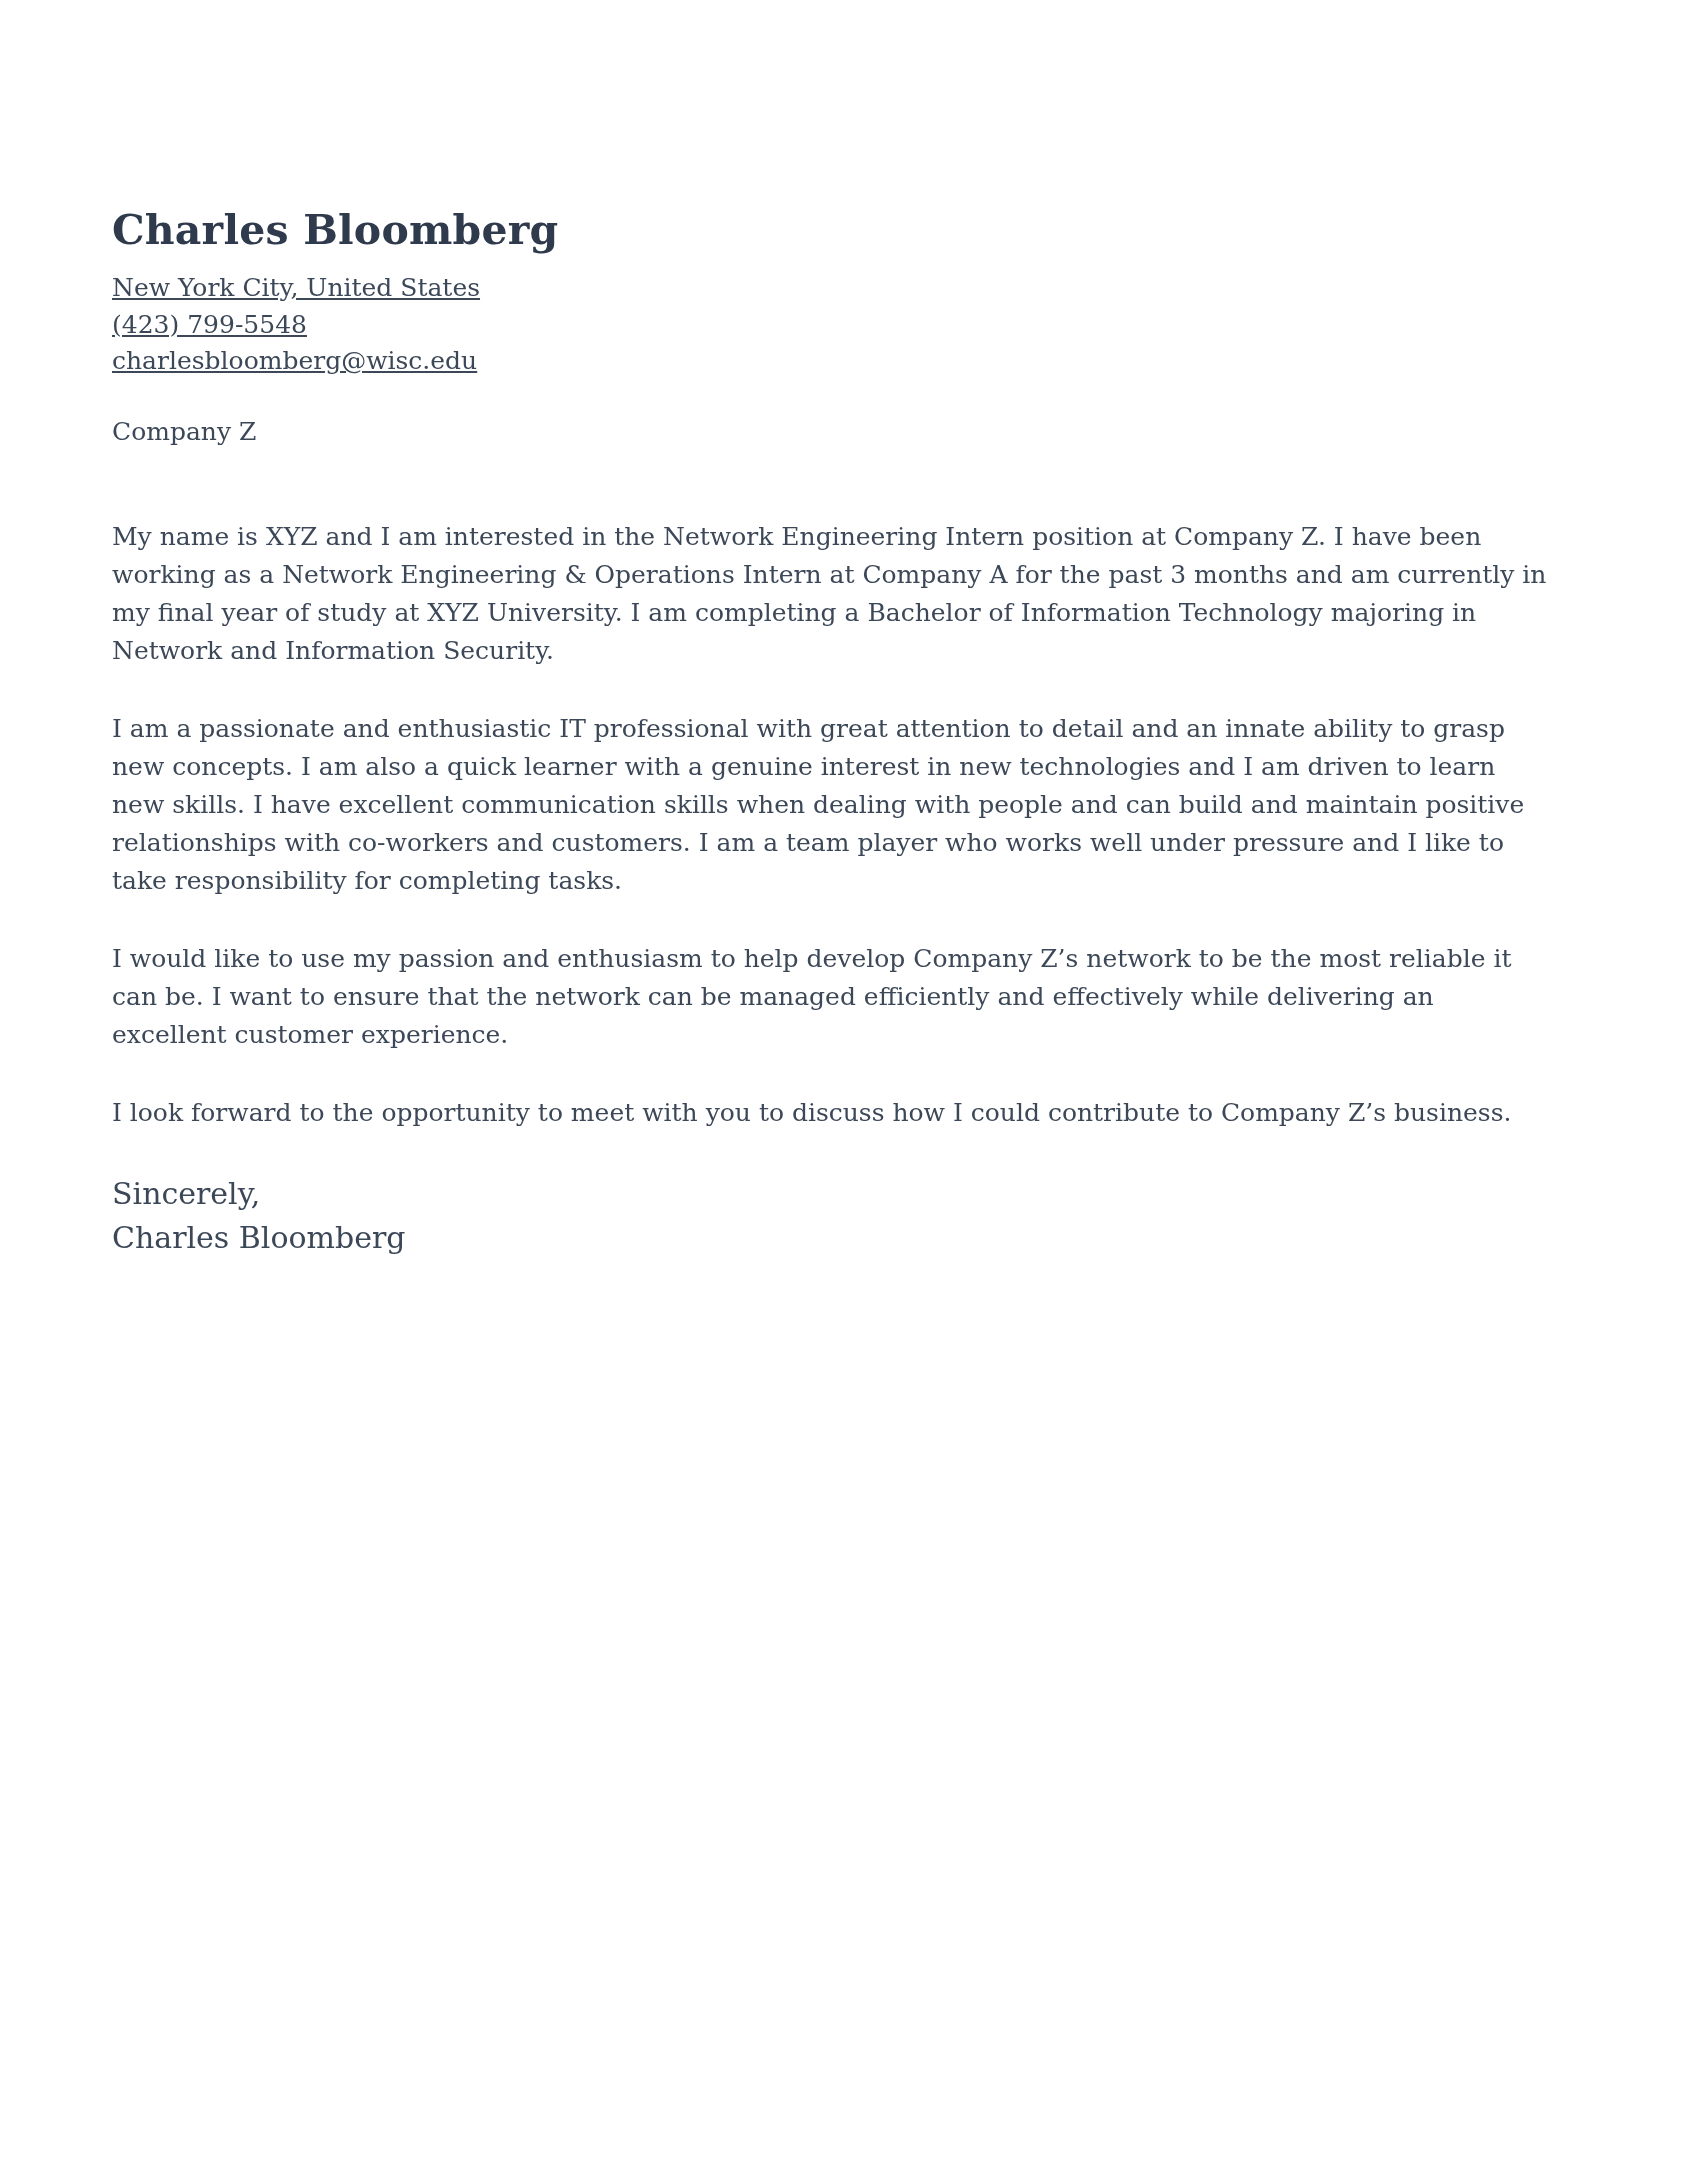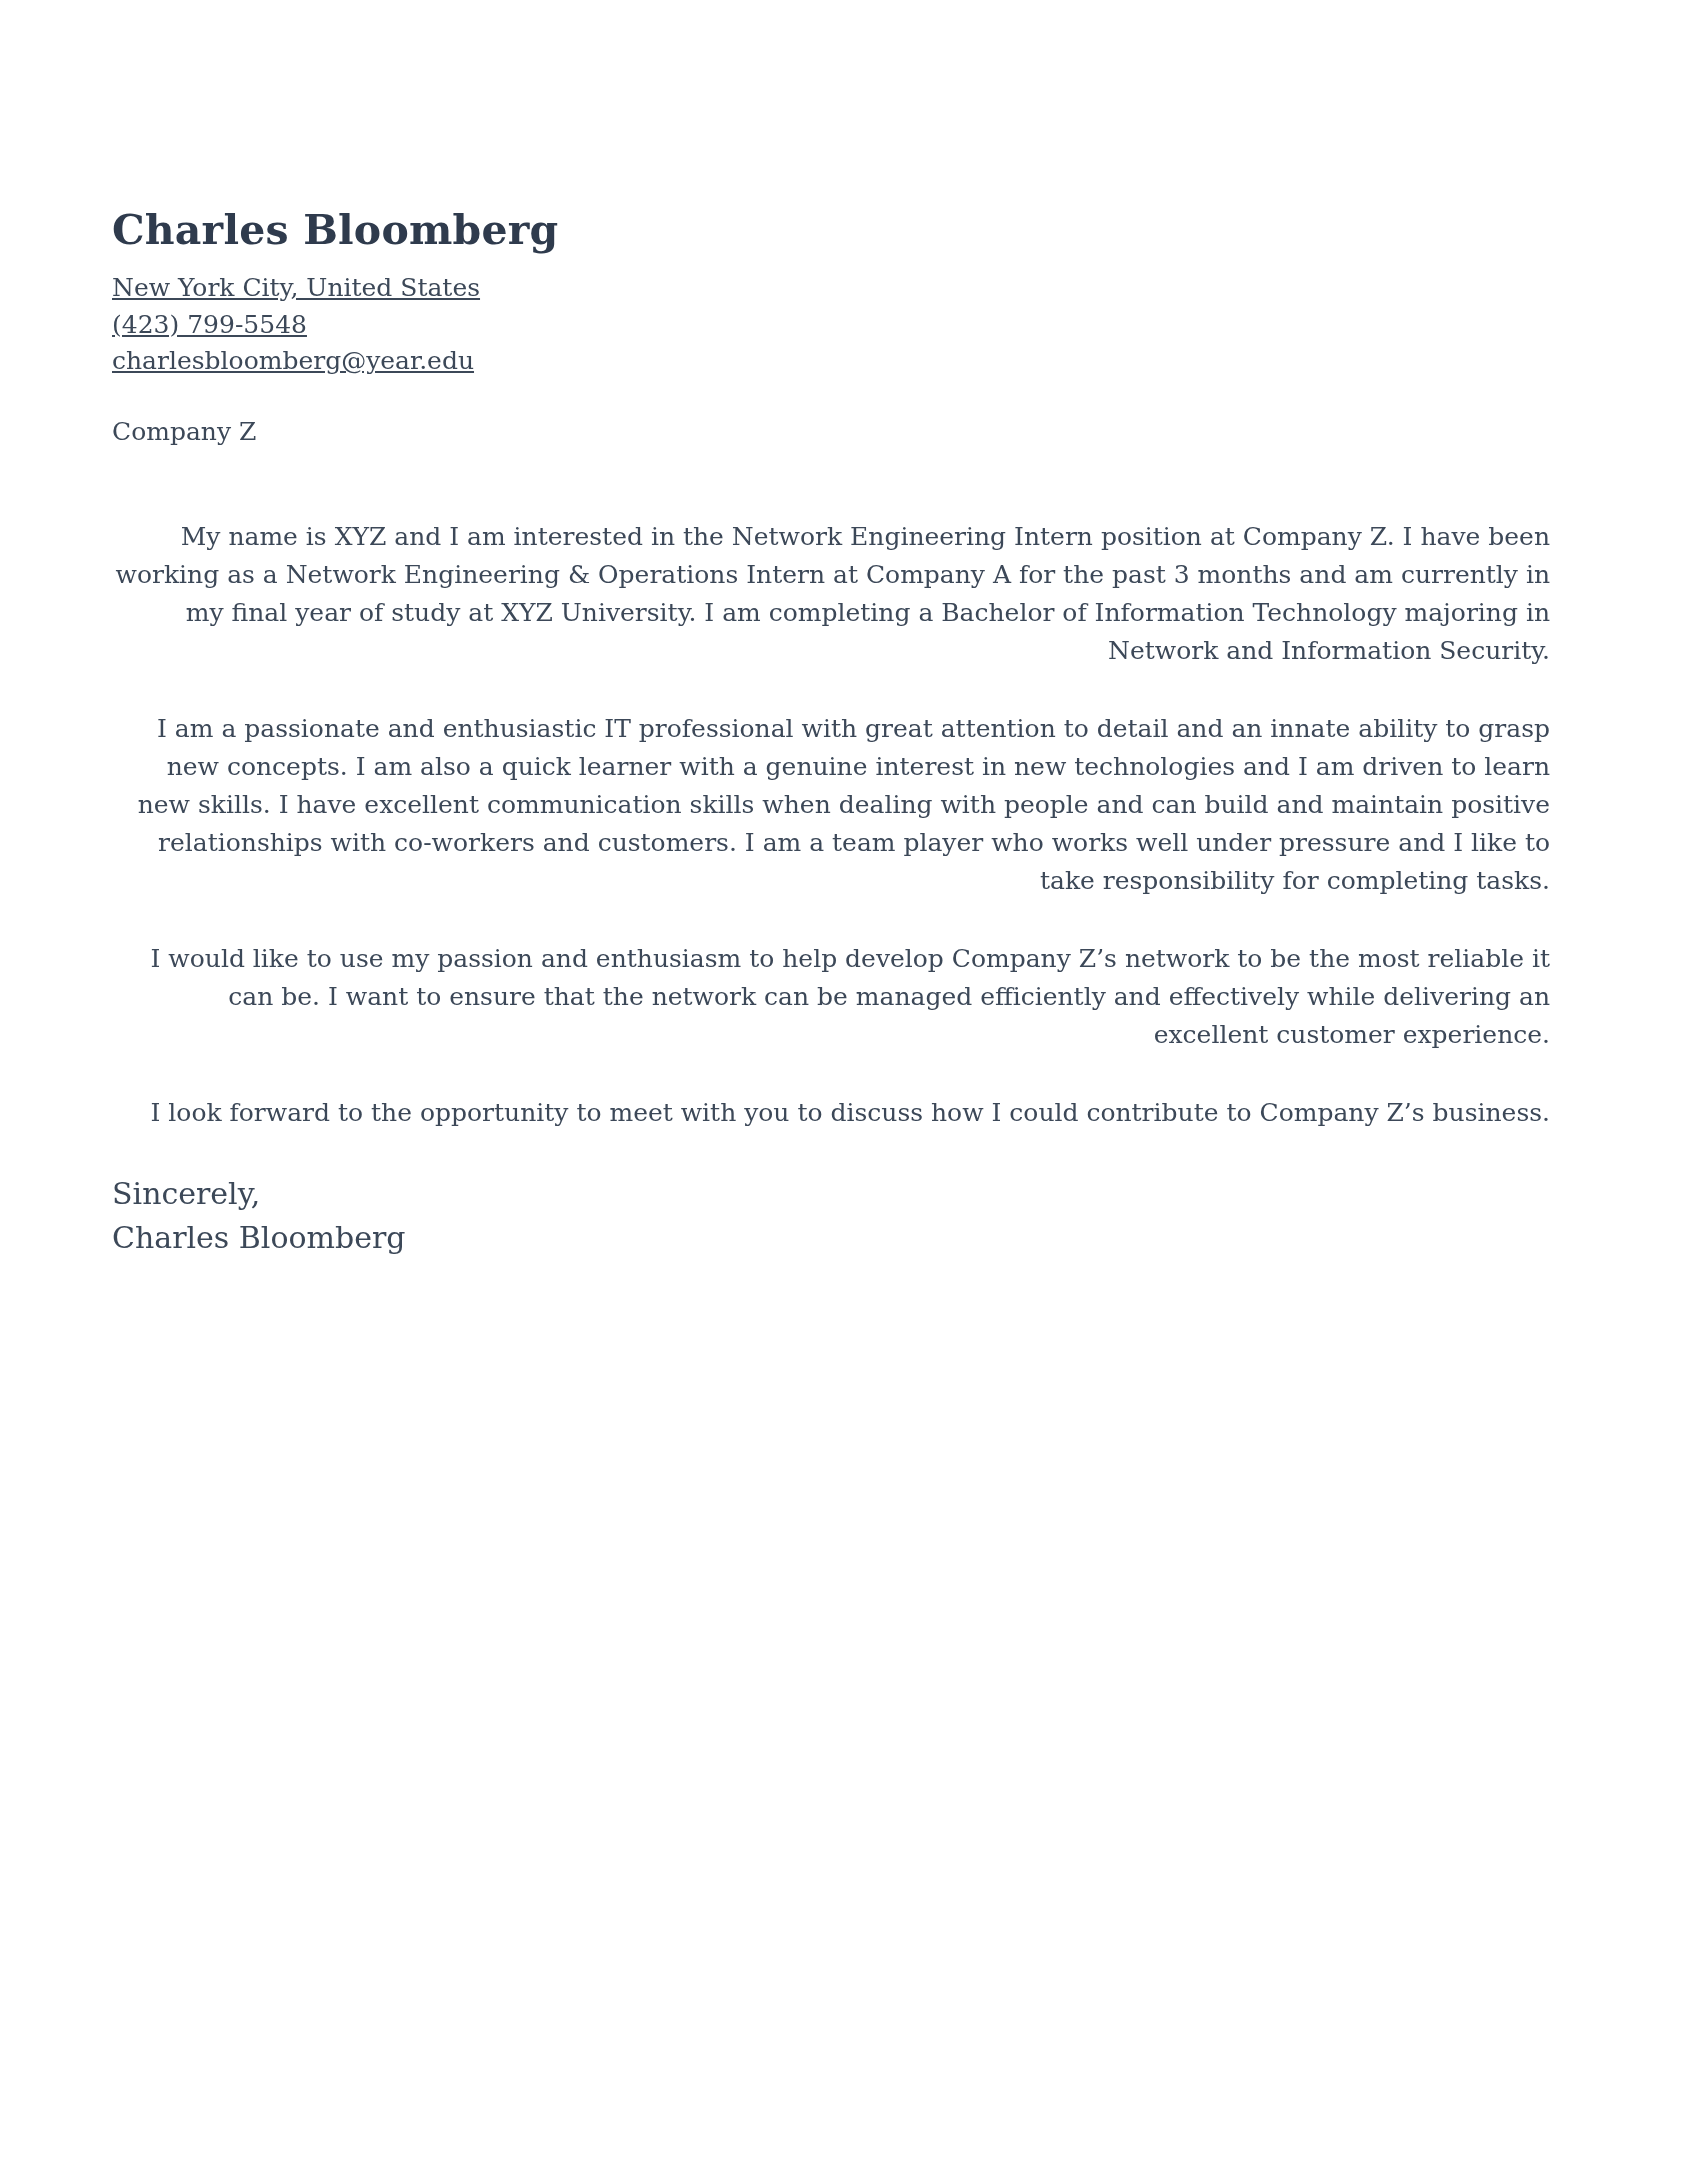--- a/index.html
+++ b/index.html
@@ -67,41 +67,41 @@
     line-height: 1.46;
     color: #3c4858;
   }
 
   .body-paragraph {
     font-size: 25px;
     line-height: 1.52;
     color: #3c4858;
     width: 1438px;
     margin: 0;
-    text-align: right;
+    text-align: left;
   }
 
   .closing-line {
     font-size: 30px;
     line-height: 1.46;
     color: #3c4858;
   }
 </style>
 </head>
 <body>
 
 <div class="page">
   <div class="letter">
 
     <h1 class="name-heading">Charles Bloomberg</h1>
 
     <div class="contact-block">
       <div class="contact-line">New York City, United States</div>
       <div class="contact-line">(423) 799-5548</div>
-      <div class="contact-line">charlesbloomberg@year.edu</div>
+      <div class="contact-line">charlesbloomberg@wisc.edu</div>
     </div>
 
     <div class="spacer-sm"></div>
 
     <div class="recipient">Company Z</div>
 
     <div class="spacer-sm"></div>
 
 
     <div class="spacer-sm"></div>

